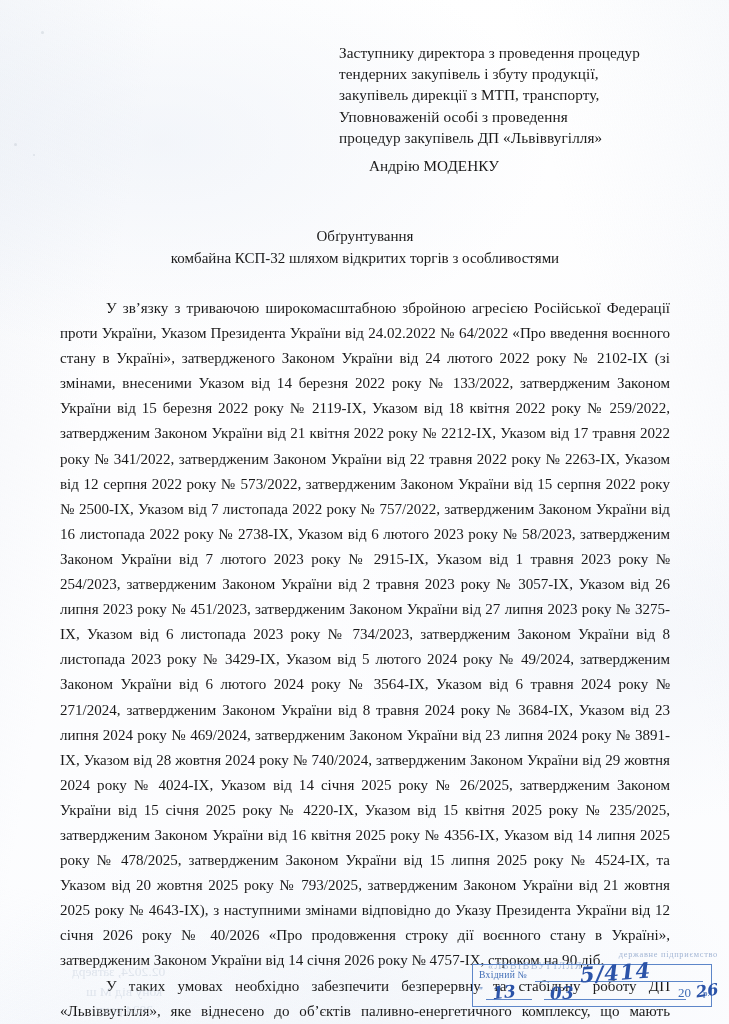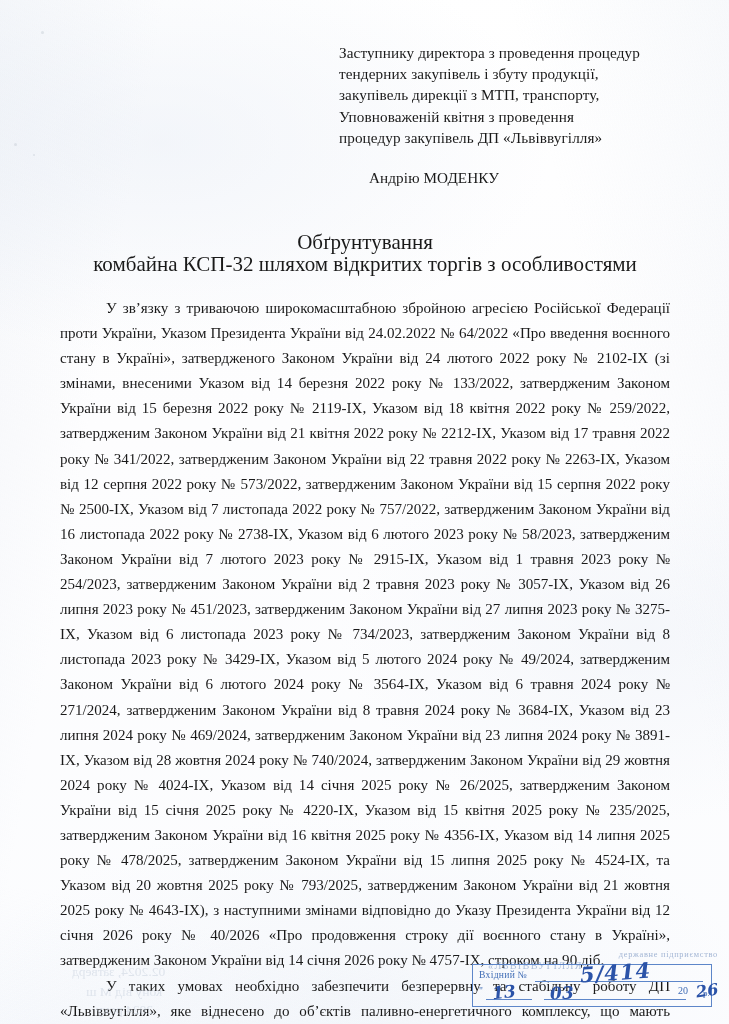--- a/index.html
+++ b/index.html
@@ -46,34 +46,34 @@
     position: absolute;
     left: 339px;
     top: 42px;
     width: 380px;
     font-size: 15.2px;
     line-height: 21.2px;
     letter-spacing: .1px;
   }
   .addressee .line { white-space: nowrap; }
   .addressee-name {
-    margin-top: 19px;
+    margin-top: 7px;
     margin-left: 30px;
     white-space: nowrap;
     font-family: Liberation Serif, serif;
   }
 
   
   .doc-title {
     position: absolute;
     left: 60px;
-    top: 232px;
+    top: 226px;
     width: 610px;
     text-align: center;
-    font-size: 21px;
+    font-size: 15px;
     line-height: 21.5px;
   }
   .doc-title .t1 { display: block; }
   .doc-title .t2 { display: block; }
   .doc-title .t3 { display: block; }
 
   
   .body-text {
     position: absolute;
     left: 60px;
@@ -170,21 +170,21 @@
     left: 72px;
     top: 47px;
     width: 142px;
     height: 1px;
     background: #5d86c9;
   }
   .stamp-year {
     position: absolute;
     left: 206px;
     top: 33px;
-    font-size: 10px;
+    font-size: 13px;
     color: #3f6cb5;
   }
   .stamp-suffix {
     position: absolute;
     left: 231px;
     top: 36px;
     font-size: 9px;
     color: #3f6cb5;
   }
   
@@ -222,21 +222,21 @@
 
   <div class="paper-texture"></div>
   <div class="speck" style="left:41px;top:31px;width:3px;height:3px;"></div>
   <div class="speck" style="left:14px;top:143px;width:3px;height:3px;"></div>
   <div class="speck" style="left:33px;top:154px;width:2px;height:2px;"></div>
 
   <div class="addressee">
     <div class="line">Заступнику директора з проведення процедур</div>
     <div class="line">тендерних закупівель і збуту продукції,</div>
     <div class="line">закупівель дирекції з МТП, транспорту,</div>
-    <div class="line">Уповноваженій квітня з проведення</div>
+    <div class="line">Уповноваженій особі з проведення</div>
     <div class="line">процедур закупівель ДП «Львіввугілля»</div>
     <div class="addressee-name">Андрію МОДЕНКУ</div>
   </div>
 
   <div class="doc-title">
     <span class="t1">Обґрунтування</span>
     <span class="t3">комбайна КСП-32  шляхом відкритих торгів з особливостями</span>
   </div>
 
   <div class="body-text">

